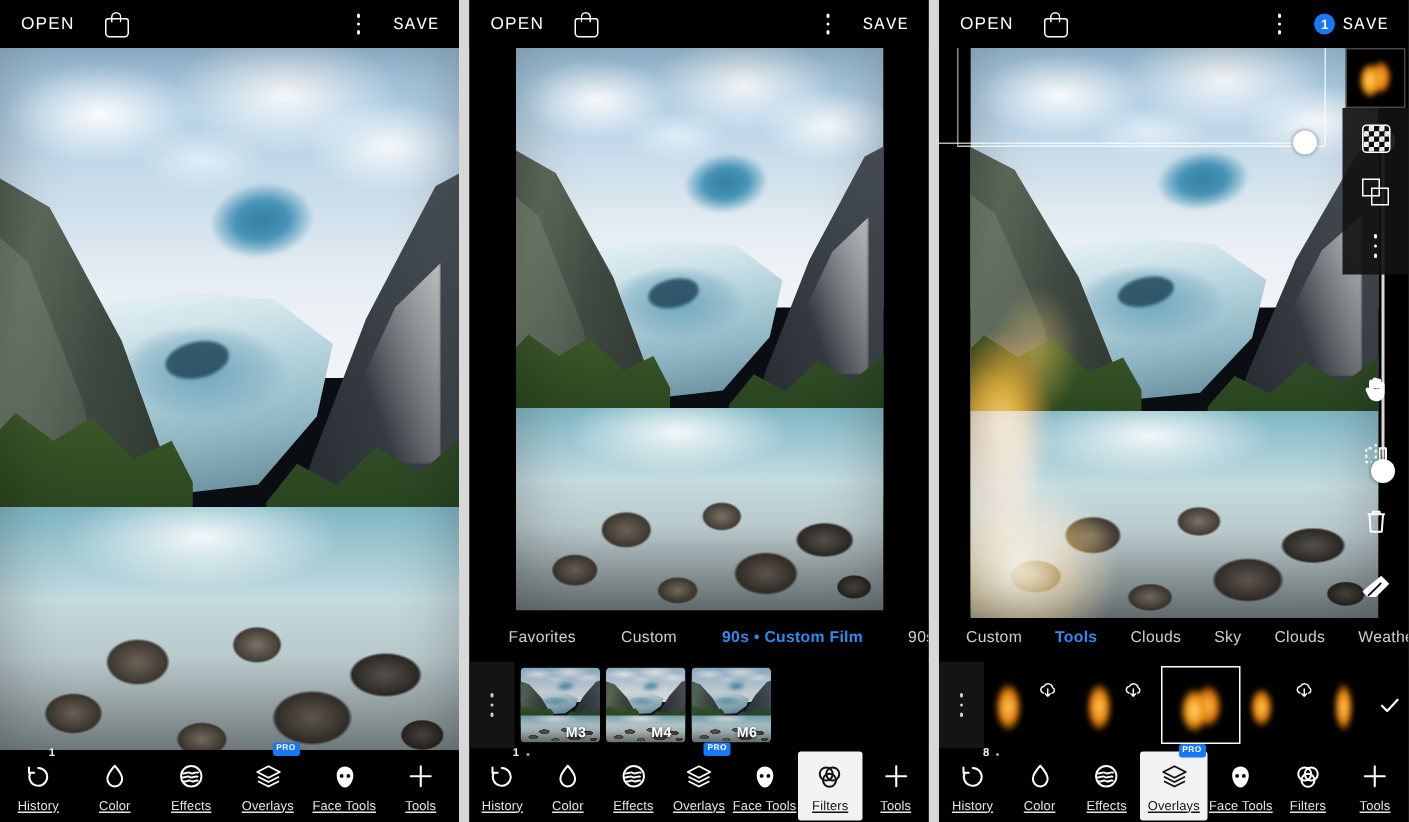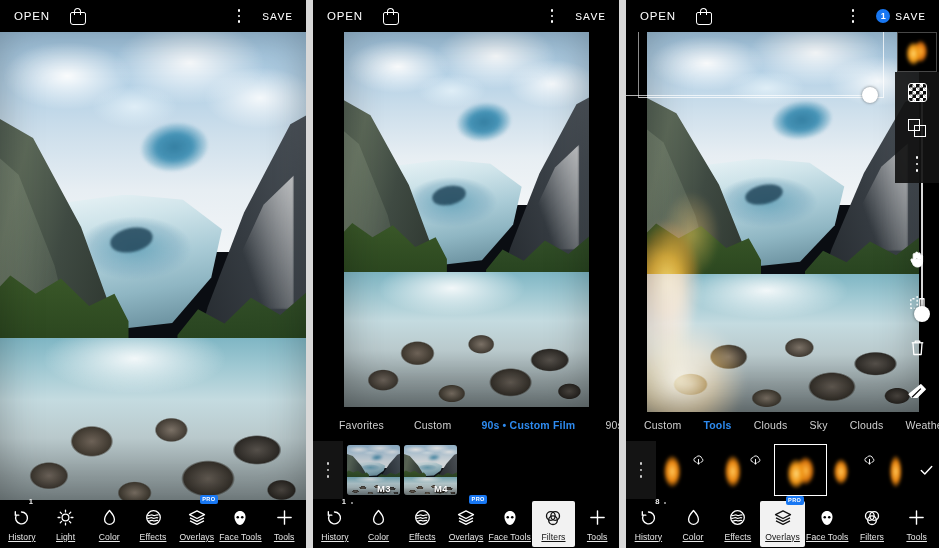--- a/index.html
+++ b/index.html
@@ -241,29 +241,20 @@
           <svg width="19" height="19" viewBox="0 0 24 24" fill="none" stroke="#fff" stroke-width="1.7" stroke-linecap="round">
             <path d="M12 5a7.5 7.5 0 1 1-6.8 4.4"></path>
               <path d="M4.2 4.6v4.4h4.4"></path>
           </svg>
         </div>
         <div class="hbadge">1</div>
         <div class="tx">History</div>
       </div>
       <div class="bt">
         <div class="ic">
-          <svg width="19" height="19" viewBox="0 0 24 24" fill="none" stroke="#fff" stroke-width="1.6" stroke-linecap="round">
-            <circle cx="12" cy="12" r="4.3"></circle>
-            <path d="M12 2.6v2.4M12 19v2.4M2.6 12h2.4M19 12h2.4M5.4 5.4l1.7 1.7M16.9 16.9l1.7 1.7M18.6 5.4l-1.7 1.7M7.1 16.9l-1.7 1.7"></path>
-          </svg>
-        </div>
-        <div class="tx">Light</div>
-      </div>
-      <div class="bt">
-        <div class="ic">
           <svg width="19" height="19" viewBox="0 0 24 24" fill="none" stroke="#fff" stroke-width="1.7" stroke-linejoin="round">
             <path d="M12 3.2C12 3.2 5.8 10 5.8 14.4A6.2 6.2 0 0 0 18.2 14.4C18.2 10 12 3.2 12 3.2Z"></path>
           </svg>
         </div>
         <div class="tx">Color</div>
       </div>
       <div class="bt">
         <div class="ic">
           <svg width="19" height="19" viewBox="0 0 24 24" fill="none" stroke="#fff" stroke-width="1.6">
             <circle cx="12" cy="12" r="8.6"></circle>
@@ -382,20 +373,35 @@
             <div class="ph-treesL"></div>
             <div class="ph-treesR"></div>
           <div class="ph-water"></div>
             <div class="ph-rocks"></div>
           </div>
         <div class="ft-tint" style="background:rgba(60,50,40,.14)"></div>
         <div class="lbl">M4</div>
       </div>
 
 
+      <div class="fthumb">
+        <div class="photo">
+            <div class="ph-sky"></div>
+            <div class="ph-cloudpatch"></div>
+            <div class="ph-glacier"></div>
+          <div class="ph-mtL"></div>
+            <div class="ph-mtR"></div>
+            <div class="ph-treesL"></div>
+            <div class="ph-treesR"></div>
+          <div class="ph-water"></div>
+            <div class="ph-rocks"></div>
+          </div>
+        <div class="ft-tint" style="background:rgba(40,60,70,.2)"></div>
+        <div class="lbl">M6</div>
+      </div>
 
     </div>
 
     <div class="bottombar">
       <div class="bt">
         <div class="ic">
           <svg width="19" height="19" viewBox="0 0 24 24" fill="none" stroke="#fff" stroke-width="1.7" stroke-linecap="round">
             <path d="M12 5a7.5 7.5 0 1 1-6.8 4.4"></path>
               <path d="M4.2 4.6v4.4h4.4"></path>
           </svg>

